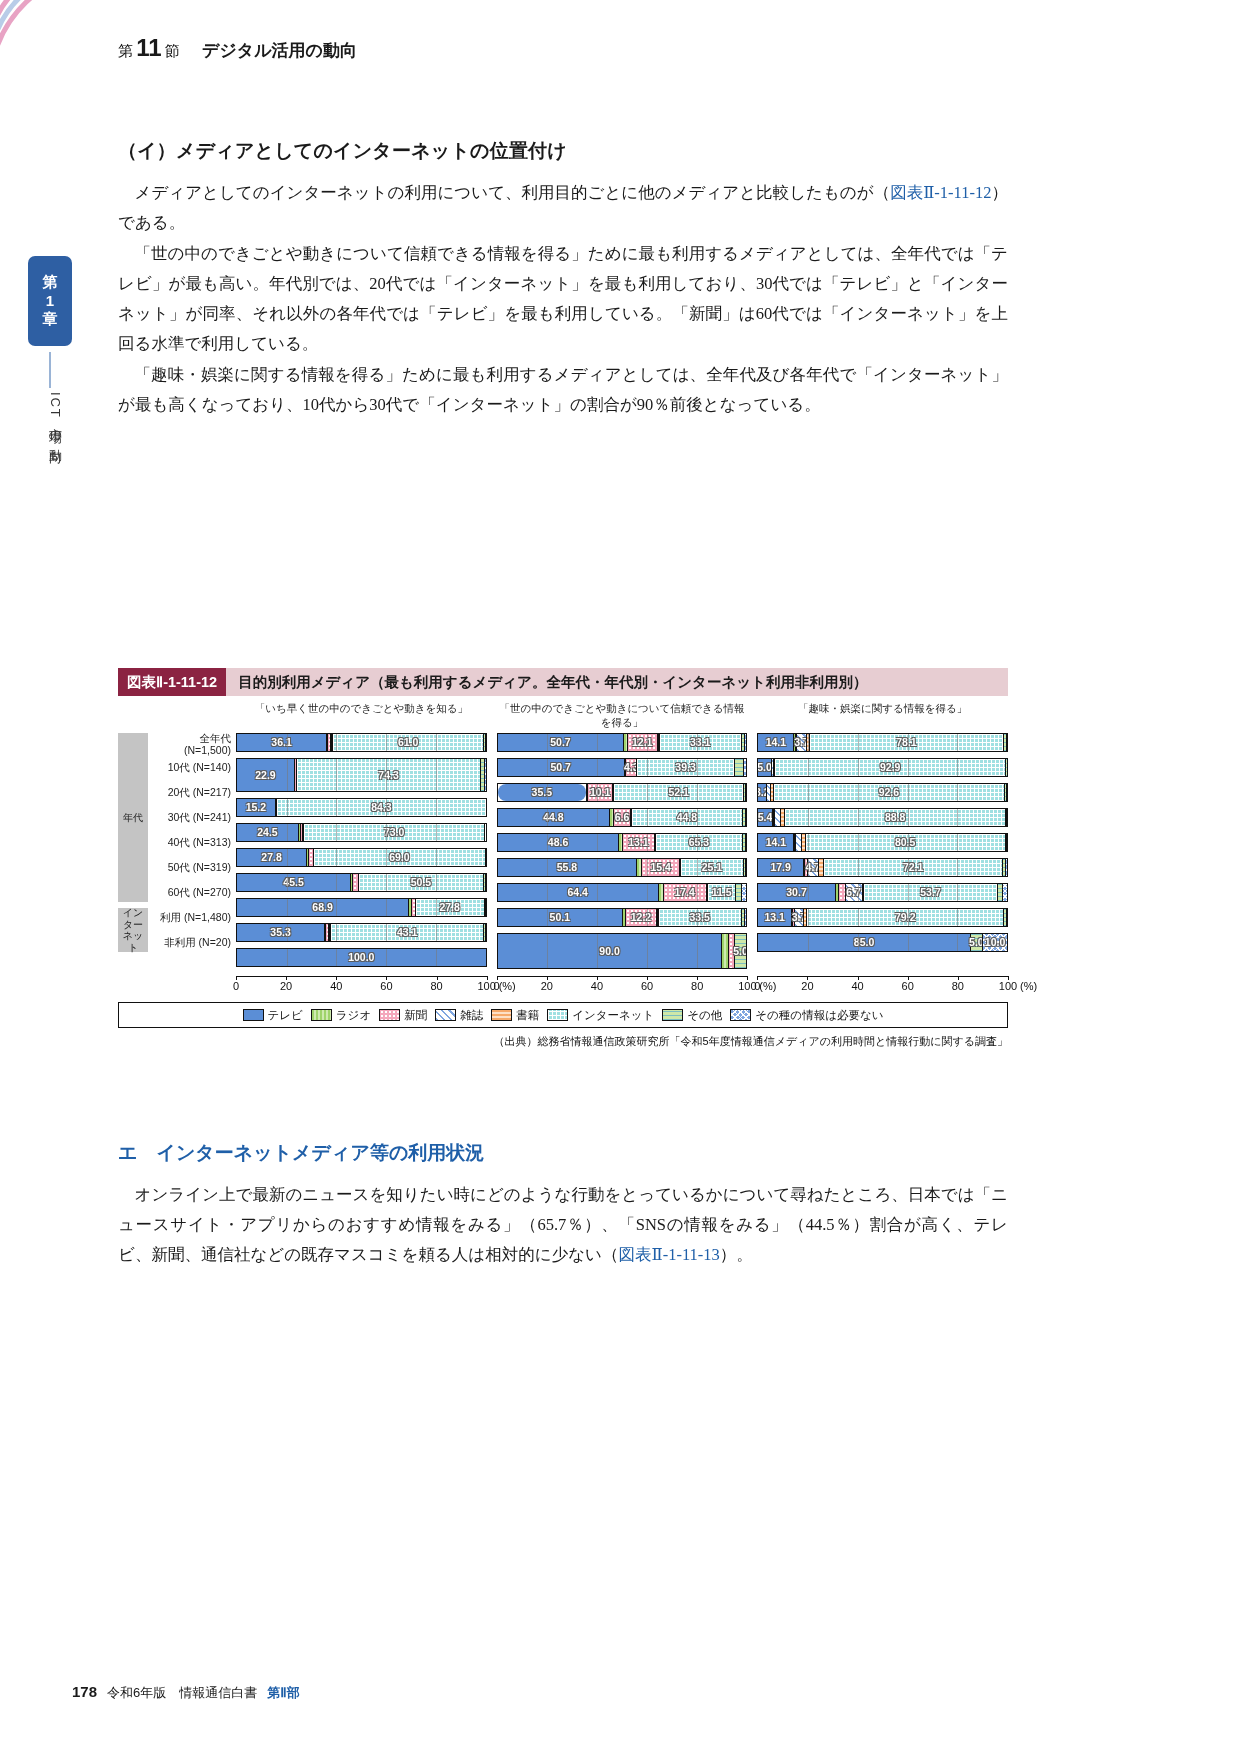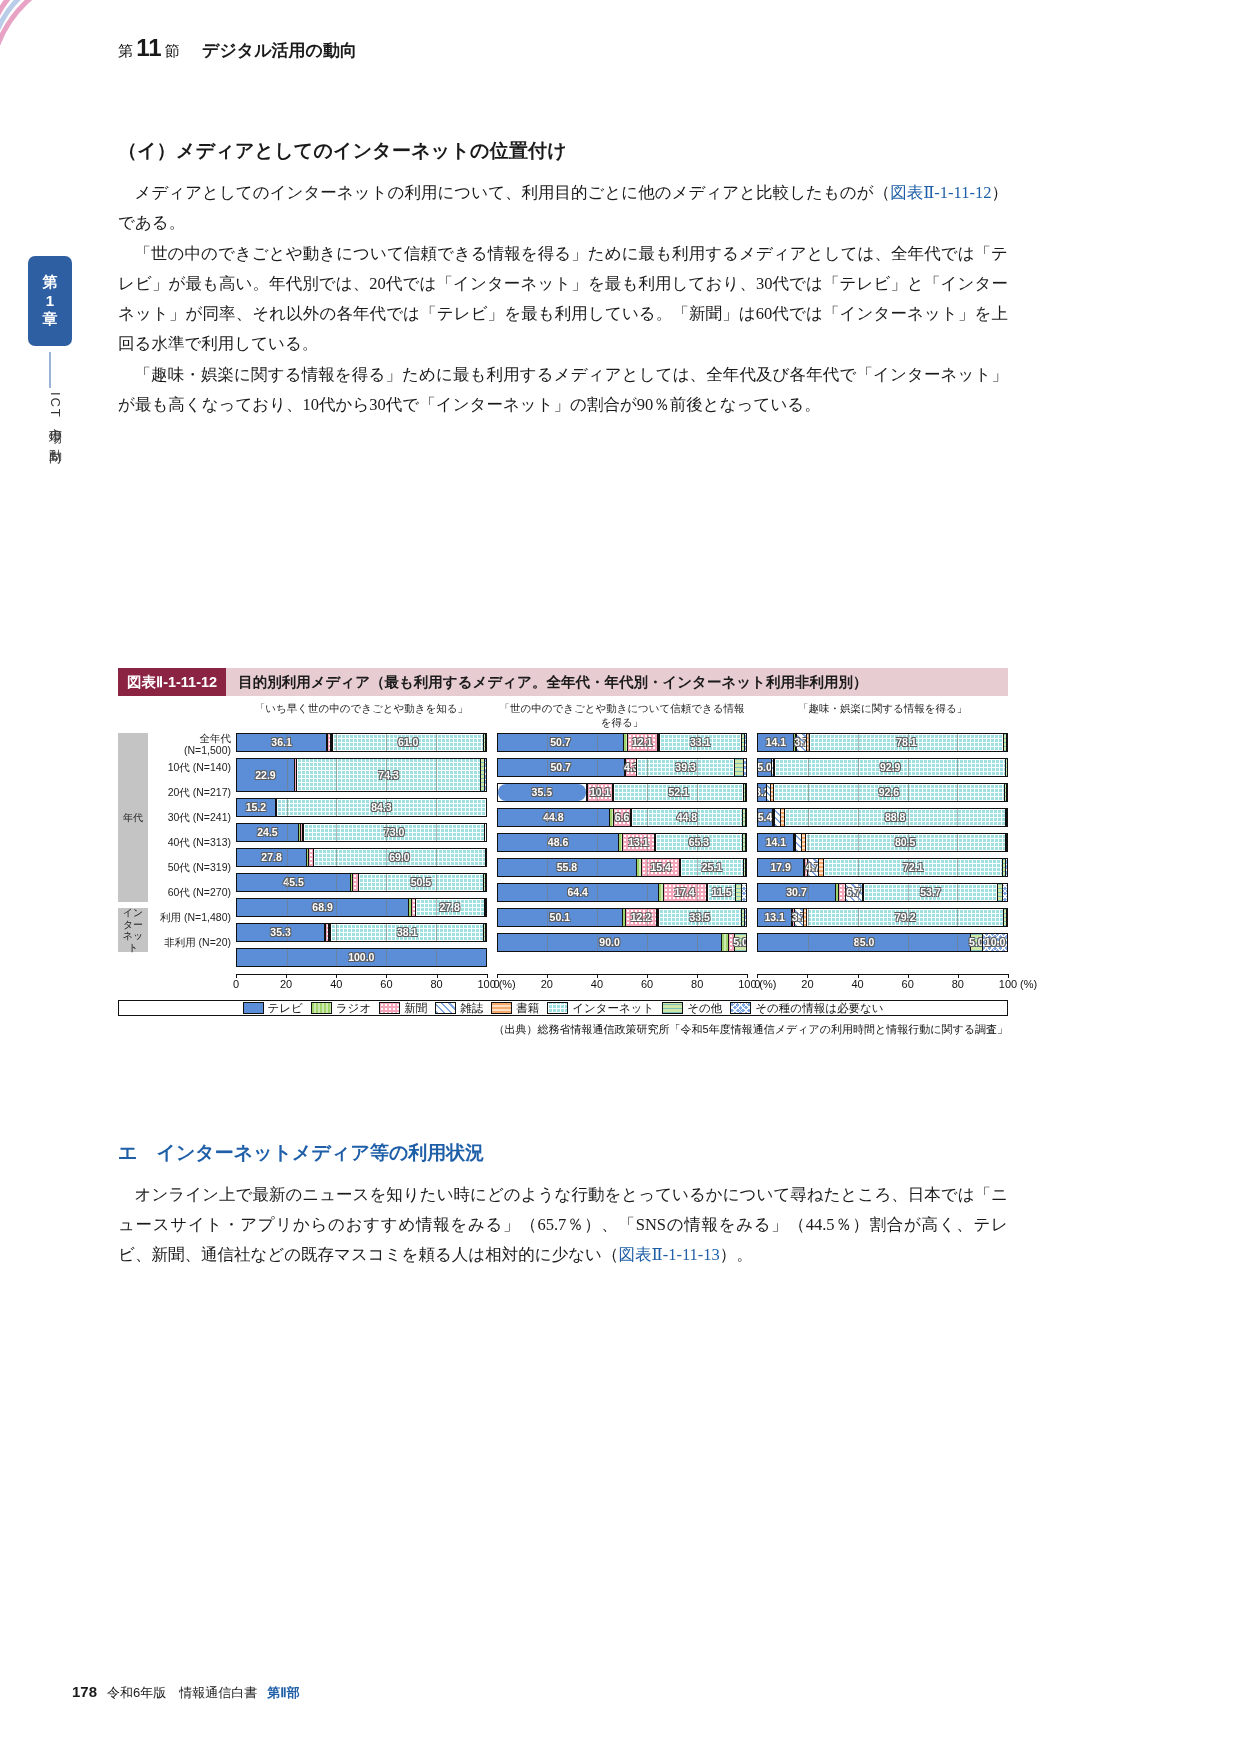--- a/index.html
+++ b/index.html
@@ -103,21 +103,21 @@
   .axis .tickline { position:absolute; top:0; left:0; right:0; height:1px; background:#111; }
   .axis .tk { position:absolute; top:0; width:1px; height:4px; background:#111; }
   .axis .tl {
     position:absolute; top:4px; font-size:11px; font-family:"Liberation Sans",sans-serif;
     transform:translateX(-50%); color:#111; white-space:nowrap;
   }
   .axis .pct { position:absolute; top:4px; font-size:11px; font-family:"Liberation Sans",sans-serif; color:#111; }
 
   
   .legend {
-    margin-top:8px; border:1px solid #111; height:16px;
+    margin-top:8px; border:1px solid #111; height:26px;
     display:flex; align-items:center; justify-content:center; gap:8px;
   }
   .lg-item { display:flex; align-items:center; gap:4px; }
   .lg-sw { width:21px; height:12px; border:1px solid #111; }
   .lg-txt { font-family:"Liberation Sans",sans-serif; font-size:11.5px; color:#111; }
 
   .source { margin-top:6px; text-align:right; font-size:11px; font-family:"Liberation Sans",sans-serif; color:#111; }
 
   
   .footer { position:absolute; left:72px; bottom:52px; display:flex; align-items:baseline; gap:10px; }
@@ -382,21 +382,21 @@
             <div class="bar-row" style="height: 19px; margin-bottom: 6px;">
               <div class="bar-track">
                 <div class="seg pat-tv" style="width: 35.3%;">
                   <span>35.3</span>
                 </div>
                 <div class="seg pat-radio" style="width: 0.4%;"></div>
                 <div class="seg pat-paper" style="width: 1.3%;"></div>
                 <div class="seg pat-mag" style="width: 0.1%;"></div>
                 <div class="seg pat-book" style="width: 0.1%;"></div>
                 <div class="seg pat-net" style="width: 61.8%;">
-                  <span>38.1</span>
+                  <span>43.1</span>
                 </div>
                 <div class="seg pat-other" style="width: 0.7%;"></div>
                 <div class="seg pat-none" style="width: 0.3%;"></div>
                 <div class="gridlines">
                   <i style="left: 20%;"></i>
                   <i style="left: 40%;"></i>
                   <i style="left: 60%;"></i>
                   <i style="left: 80%;"></i>
                 </div>
               </div>
@@ -594,21 +594,21 @@
                 <div class="seg pat-other" style="width: 1.5%;"></div>
                 <div class="seg pat-none" style="width: 0.8%;"></div>
                 <div class="gridlines">
                   <i style="left: 20%;"></i>
                   <i style="left: 40%;"></i>
                   <i style="left: 60%;"></i>
                   <i style="left: 80%;"></i>
                 </div>
               </div>
             </div>
-            <div class="bar-row" style="height: 19px; margin-bottom: 6px;">
+            <div class="bar-row" style="height: 36px; margin-bottom: 6px;">
               <div class="bar-track">
                 <div class="seg pat-tv" style="width: 90%;">
                   <span>90.0</span>
                 </div>
                 <div class="seg pat-radio" style="width: 2.5%;"></div>
                 <div class="seg pat-paper" style="width: 2.5%;"></div>
                 <div class="seg pat-other" style="width: 5%;">
                   <span>5.0</span>
                 </div>
                 <div class="gridlines">

